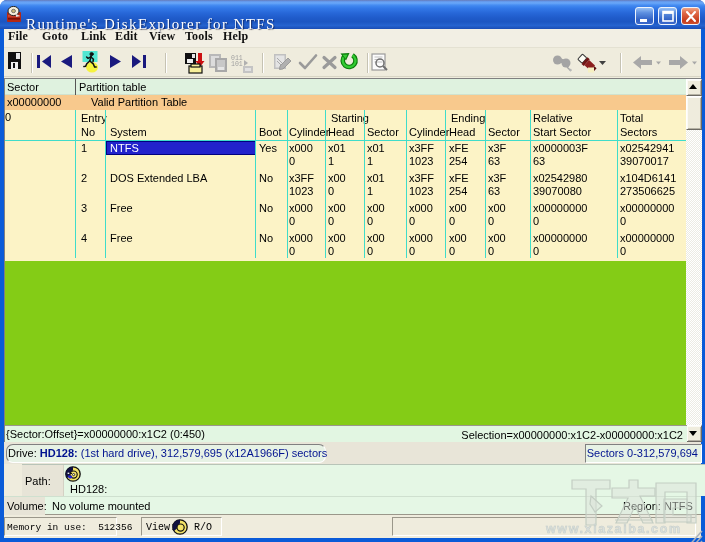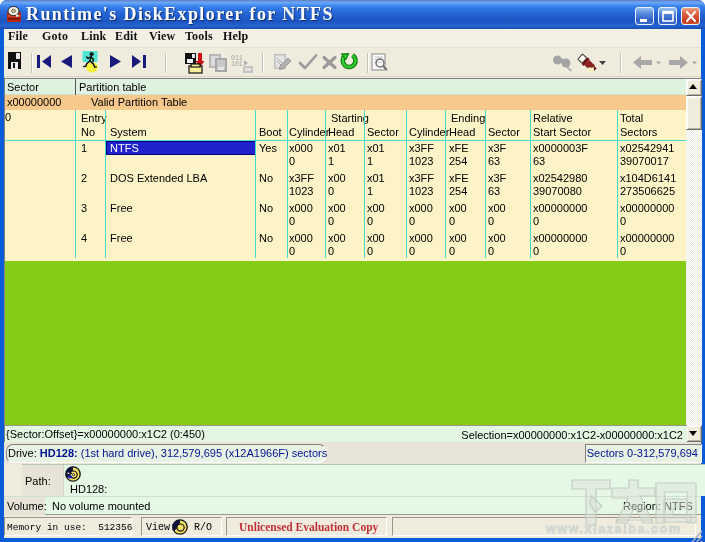--- a/index.html
+++ b/index.html
@@ -12,22 +12,22 @@
 
 #titlebar { position:absolute; left:0; top:0; width:705px; height:29px;
   border-radius:7px 7px 0 0;
   background:linear-gradient(180deg,#16348e 0%,#2c63cc 3%,#3f86ee 6%,#5a9ef8 10%,#4890f4 15%,#3379e8 28%,#2767d8 45%,#1f5bca 62%,#1c56c2 75%,#2563cf 88%,#1a4db4 100%);
 }
 #titlebar::after{ content:""; position:absolute; left:0; top:0; width:705px; height:29px;
   border-radius:7px 7px 0 0;
   background:linear-gradient(180deg, rgba(255,255,255,.35) 0%, rgba(255,255,255,.12) 9%, rgba(255,255,255,0) 20%);
 }
 #appicon { position:absolute; left:6px; top:6px; width:17px; height:17px; z-index:5;}
-#title { position:absolute; left:26px; top:4px; color:#fff; z-index:5;
-  font-family:"Liberation Serif", serif; font-weight:bold; font-size:18px;
+#title { position:absolute; left:26px; top:16px; color:#fff; z-index:5;
+  font-family:"Liberation Serif", serif; font-weight:normal; font-size:15px;
   letter-spacing:1.4px; text-shadow:1px 1px 1px rgba(0,0,30,.55); white-space:nowrap;}
 .tbtn { position:absolute; top:7px; width:19px; height:18px; border-radius:3px; z-index:5;
   border:1px solid #eef4fd; }
 #btn-min, #btn-max { background:linear-gradient(180deg,#98c1f5 0%,#5d8fe0 30%,#3161c4 75%,#3b69cc 100%); }
 #btn-close { background:linear-gradient(180deg,#f0a585 0%,#e06a49 30%,#c73d1d 78%,#ce4f2d 100%); }
 #btn-min { left:635px; } #btn-max { left:658px; } #btn-close { left:681px; }
 .tbtn svg { position:absolute; left:0; top:0; }
 
 
 #wbody { position:absolute; left:4px; top:29px; width:697px; height:509px;
@@ -381,35 +381,32 @@
       <div class="fs11 abs" style="left:48px; top:18px;">HD128:</div>
     </div>
     <div id="volrow">
       <div class="abs" style="left:0; top:0; width:41px; height:18px; background:#E7E4D7;"></div>
       <div class="fs11 abs" style="left:3px; top:3px;">Volume:</div>
       <div class="fs11 abs" style="left:48px; top:3px;">No volume mounted</div>
       <div class="fs11 abs" style="left:619px; top:3px;">Region:</div>
       <div class="fs11 abs" style="left:660px; top:3px;">NTFS</div>
     </div>
     <div id="statusbar">
-      <div class="spanel" style="left:0px; width:128px;padding-left:21px;">
+      <div class="spanel" style="left:0px; width:113px;padding-left:21px;">
           <div class="abs" style="left:2px; top:4px; font-size:9.5px; white-space:nowrap; font-family:'Liberation Mono', monospace;">Memory in use:&nbsp; 512356</div>
         </div>
       <div class="spanel" style="left:137px; width:81px;">
         <div class="abs" style="left:4px; top:4px; font-size:10px; font-family:'Liberation Mono', monospace;">View:</div>
         <svg class="abs" style="left:30px; top:1px;" width="16" height="16" viewBox="0 0 16 16">
           <circle cx="8" cy="8" r="7.2" fill="#f2e268" stroke="#101010" stroke-width="1.3"></circle>
           <path d="M8 0.8 A7.2 7.2 0 0 0 2 12 L5 9.5 A4 4 0 0 1 8 4.6 Z" fill="#101040"></path>
           <circle cx="8.6" cy="8.6" r="3.6" fill="none" stroke="#101010" stroke-width="1.2"></circle>
         </svg>
         <div class="abs" style="left:52px; top:4px; font-size:10px; font-family:'Liberation Mono', monospace;">R/O</div>
       </div>
-      <div class="spanel" style="left:222px; width:161px;">
-          <div class="serif abs" style="left:12px; top:3px; font-size:11.5px; color:#c03038; font-weight:bold; letter-spacing:0; white-space:nowrap;">Unlicensed Evaluation Copy</div>
-        </div>
       <div class="spanel" style="left:388px; width:304px;"></div>
     </div>
     <svg class="abs" style="left:540px; top:425px; z-index:50;" width="165" height="87">
       <g stroke="#c2ccc2" stroke-width="1.2" fill="#dce1da" fill-opacity="0.5" opacity="0.95">
 
         <path d="M28 26 h38 v9 h-14 v36 h-10 v-36 h-14 Z"></path>
         <path d="M47 42 l11 10 l-7 6 l-5 -8 Z"></path>
 
         <path d="M68 34 h17 v-8 h9 v8 h17 v8 h-15 l13 27 h-10 l-8 -17 l-8 17 h-11 l12 -25 h-16 Z"></path>
         <path d="M71 66 h38"></path>

